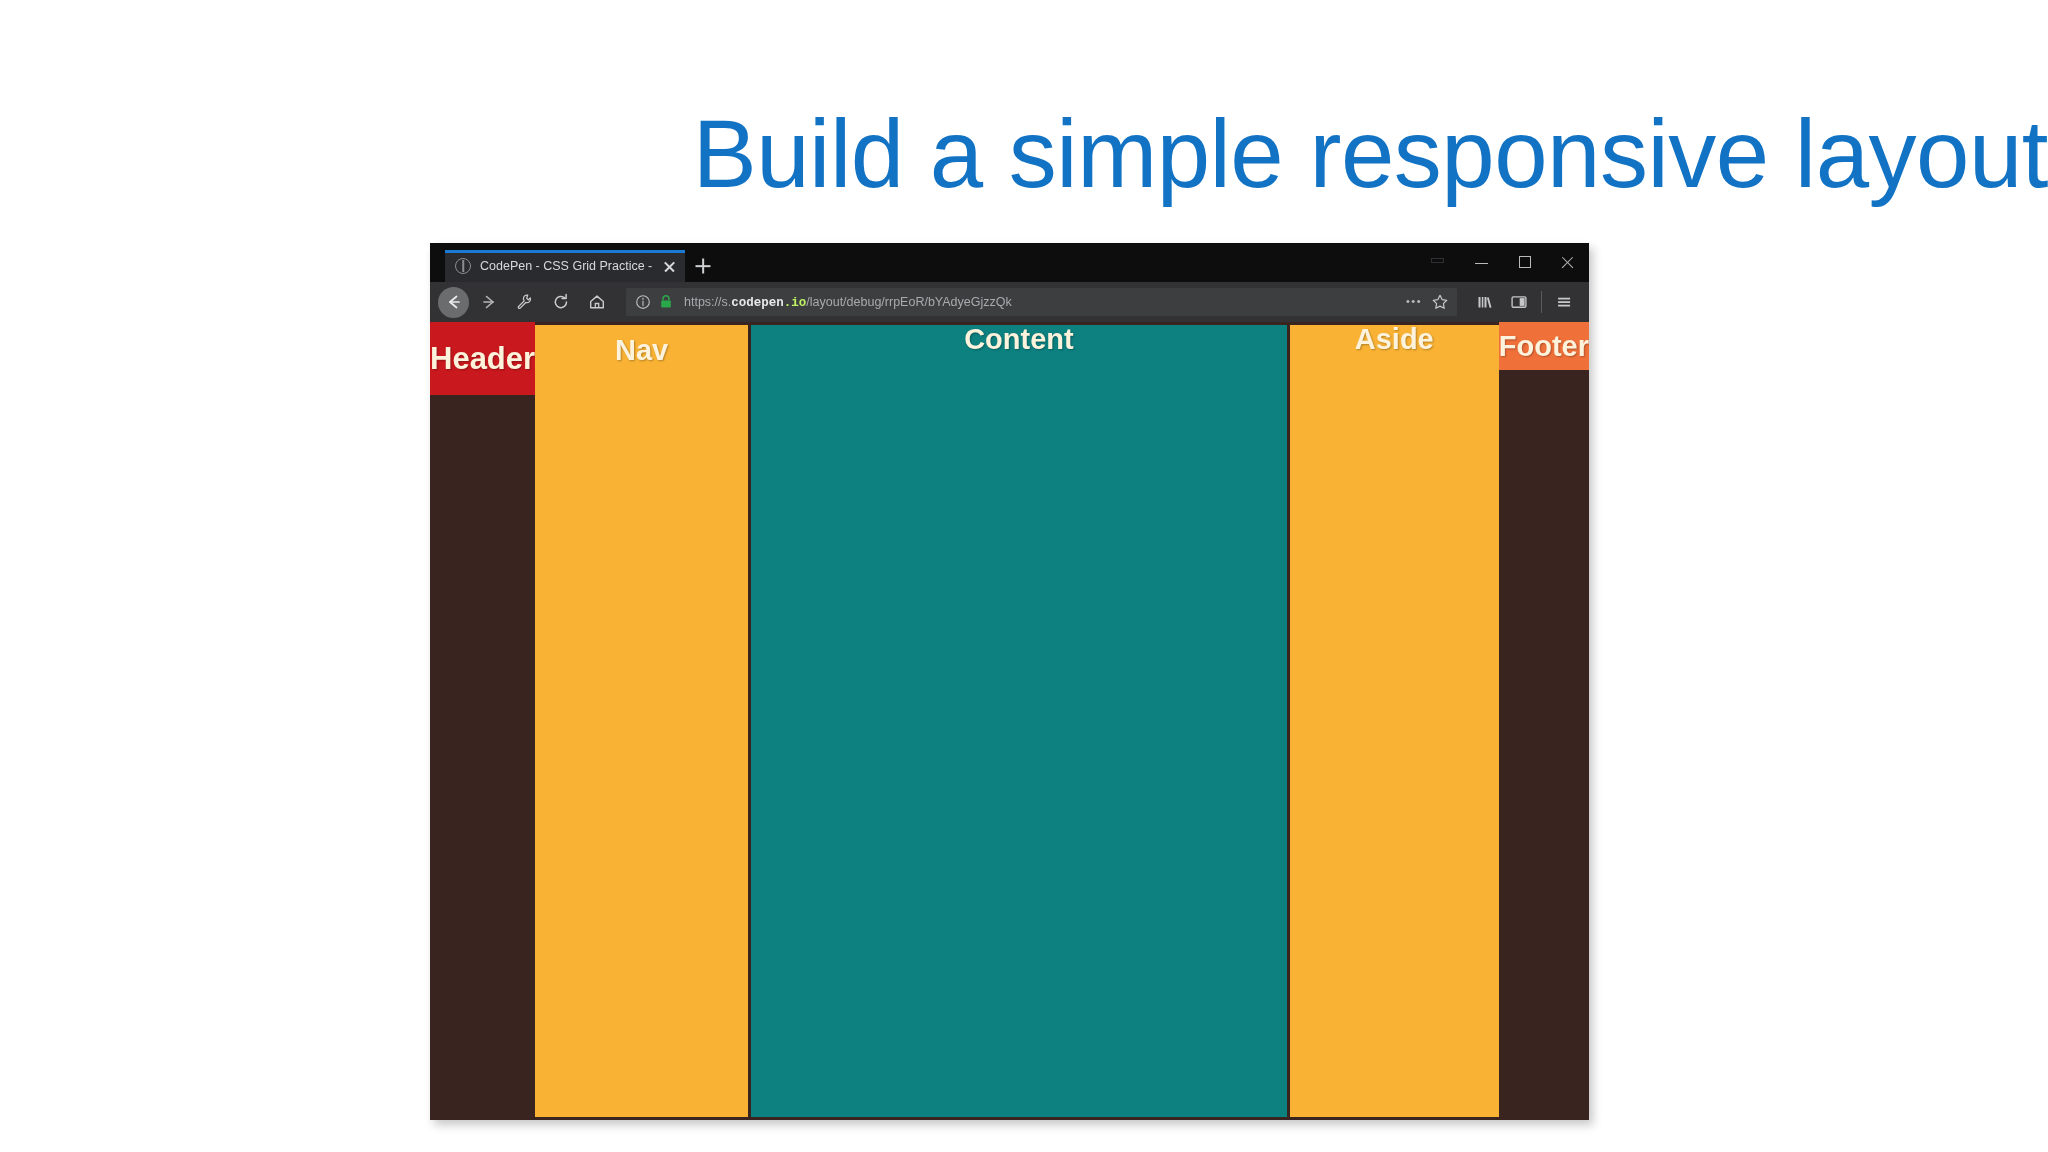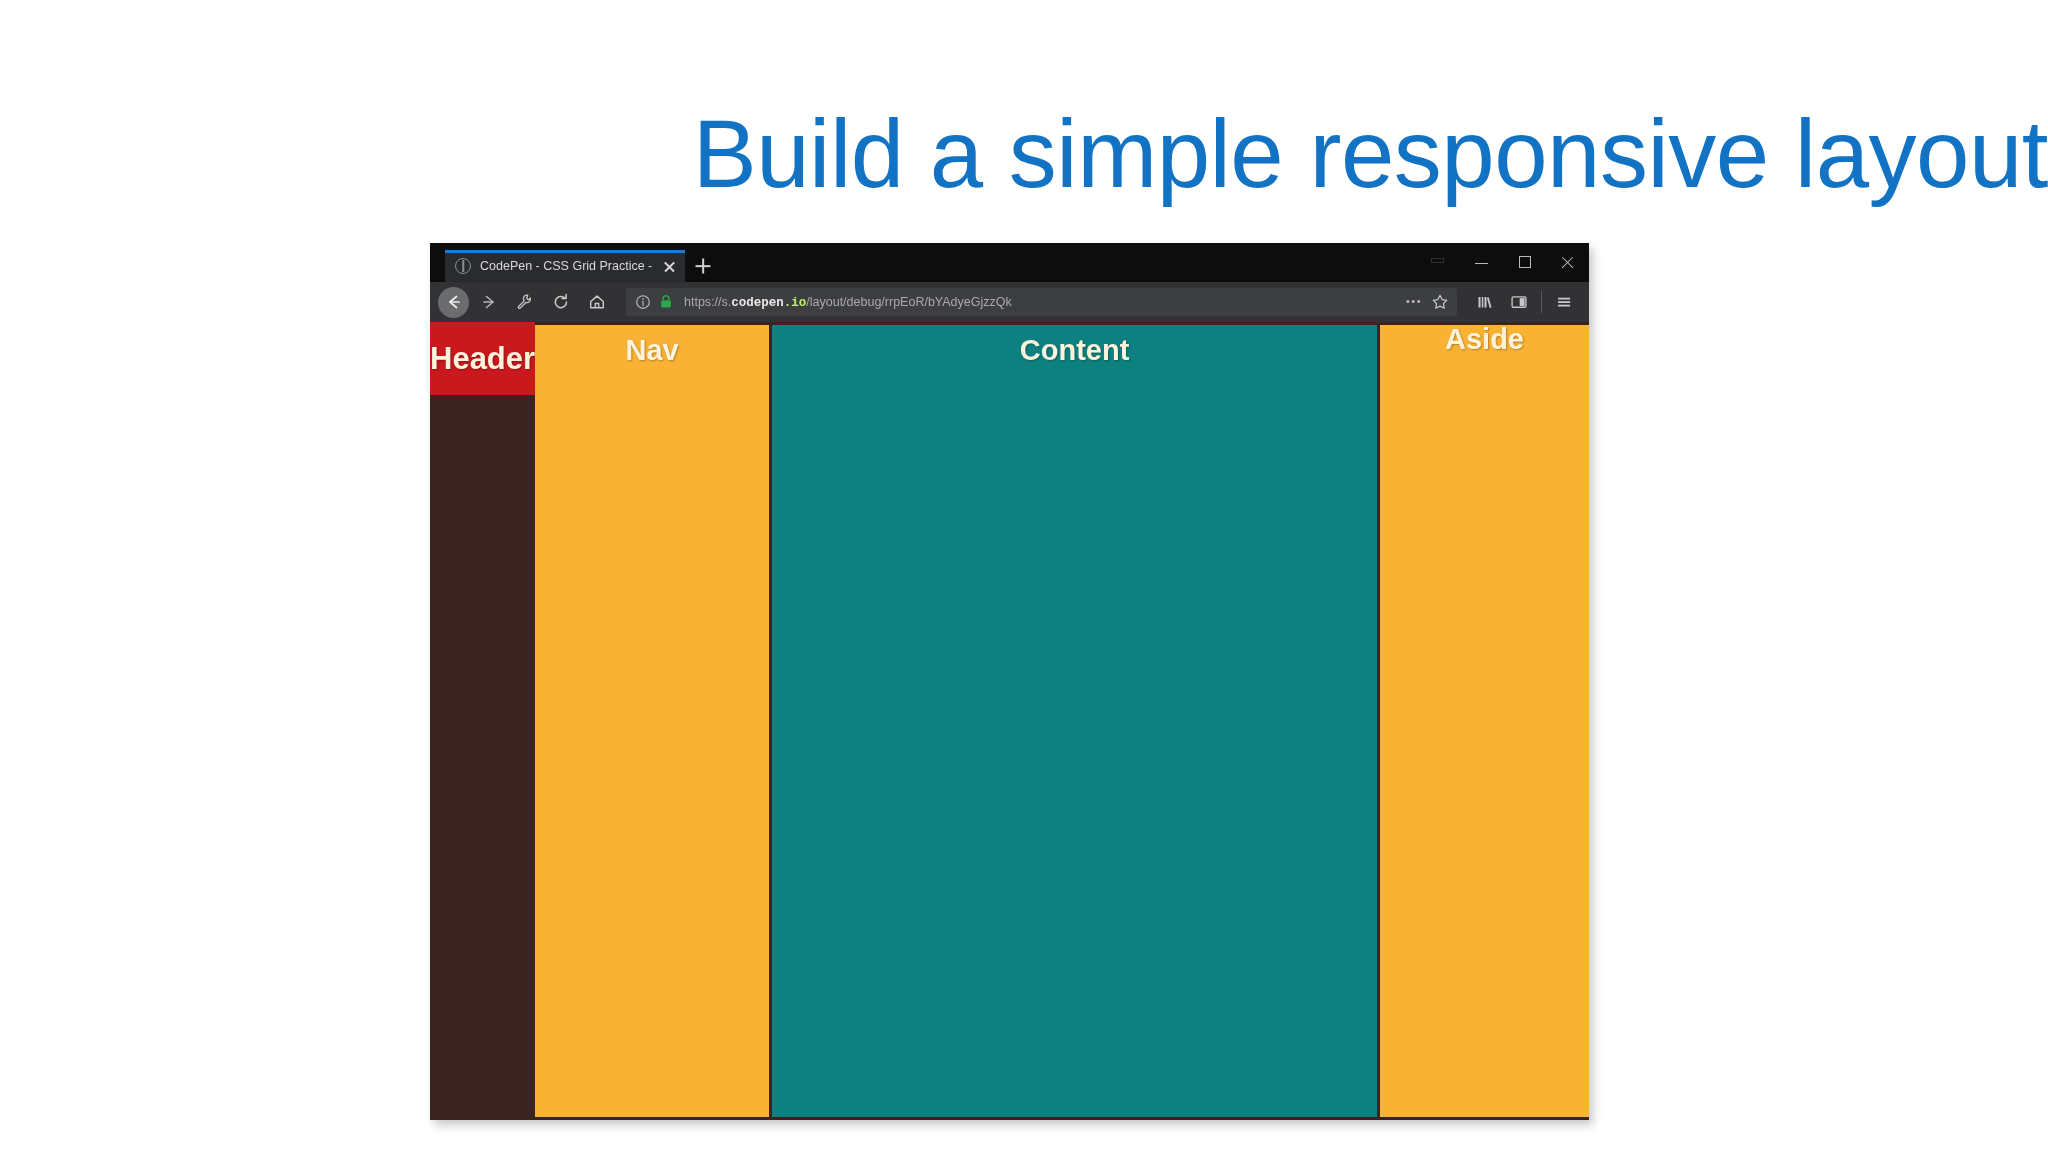--- a/index.html
+++ b/index.html
@@ -262,32 +262,32 @@
   }
   .grid-middle {
     flex: 1 1 auto;
     display: flex;
     min-height: 0;
     border-top: 3px solid #3a2420;
     border-bottom: 3px solid #3a2420;
     box-sizing: border-box;
   }
   .grid-nav {
-    width: 234px;
+    width: 213px;
     flex: none;
     background: #F9B233;
     padding-top: 11px;
     box-sizing: border-box;
     text-align: center;
   }
   .grid-gap { width: 3px; flex: none; background: #3a2420; }
   .grid-content {
     flex: 1 1 auto;
     background: #0D8080;
-    padding-top: 11px;
+    padding-top: 0;
     box-sizing: border-box;
     text-align: center;
     min-width: 0;
   }
   .grid-aside {
     width: 209px;
     flex: none;
     background: #F9B233;
     box-sizing: border-box;
     text-align: center;
@@ -436,14 +436,17 @@
       <div class="grid-gap"></div>
       <div class="grid-content">
         <span class="region-label sm">Content</span>
       </div>
       <div class="grid-gap"></div>
       <div class="grid-aside">
         <span class="region-label sm">Aside</span>
       </div>
     </div>
 
+    <div class="grid-footer">
+      <span class="region-label sm">Footer</span>
+    </div>
   </div>
 </div>
 
 </body></html>

